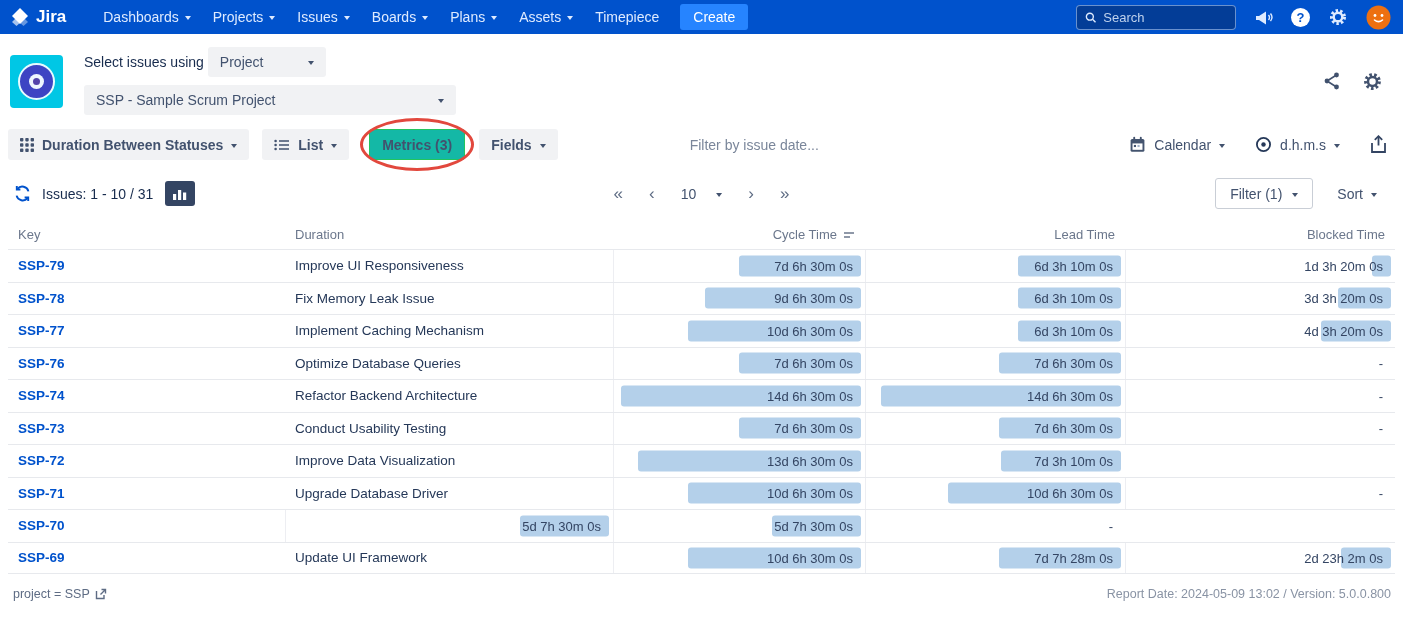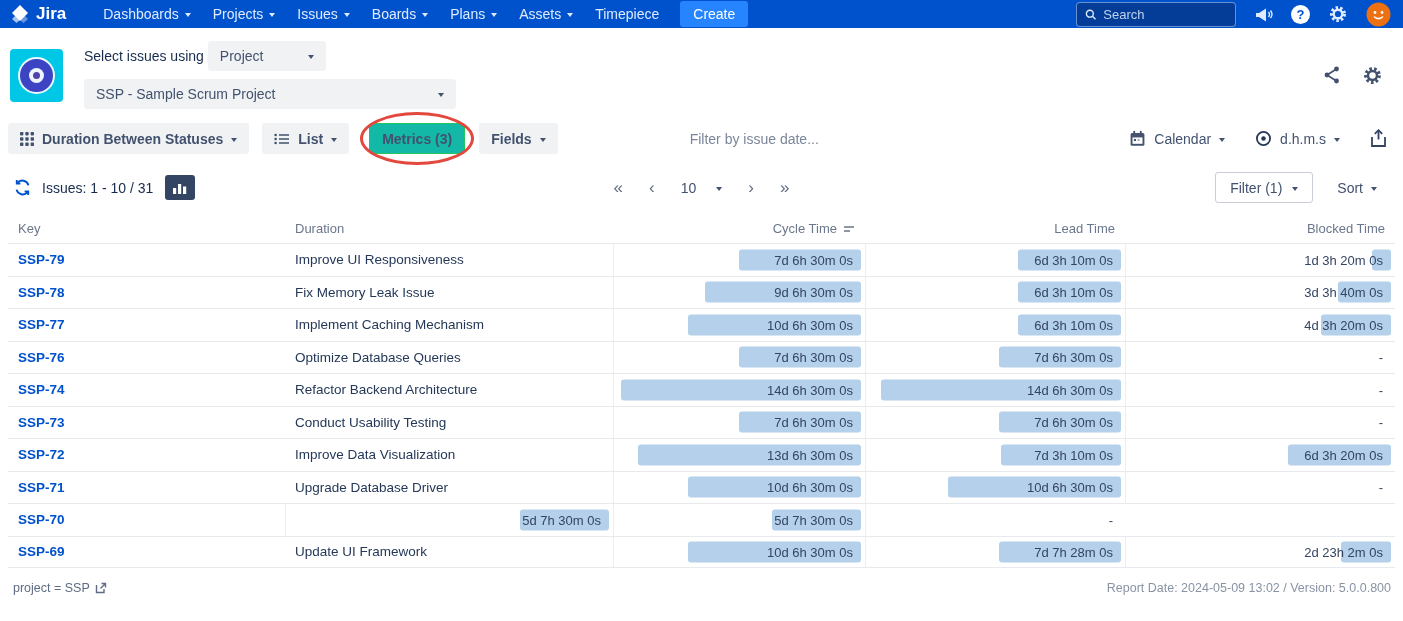--- a/index.html
+++ b/index.html
@@ -1,20 +1,20 @@
 <!DOCTYPE html>
 <html><head>
 <meta charset="utf-8">
 <style>
   * { margin:0; padding:0; box-sizing:border-box; }
   html,body { width:1403px; height:621px; overflow:hidden; background:#fff;
               font-family:"Liberation Sans", sans-serif; color:#172B4D; }
 
   
-  .topnav { height:28px; background:var(--c-nav,#0052CC); display:flex; align-items:center;
+  .topnav { height:34px; background:var(--c-nav,#0052CC); display:flex; align-items:center;
             padding:0 12px 0 10px; color:#DEEBFF; }
   .logo { display:flex; align-items:center; gap:6px; color:#fff; font-size:17px; font-weight:bold;
           margin-right:26px; }
   .nav-menu { display:flex; align-items:center; height:100%; }
   .nav-item { display:flex; align-items:center; gap:6px; padding:0 11px; height:100%;
               font-size:14px; font-weight:500; color:#DEEBFF; cursor:pointer; white-space:nowrap; }
   .chev { width:0; height:0; border-left:3.5px solid transparent; border-right:3.5px solid transparent;
           border-top:4px solid currentColor; margin-top:2px; display:inline-block; }
   .create-btn { background:var(--c-create,#2684FF); color:#fff; border:none; border-radius:3px;
                 font-size:14px; font-weight:500; padding:5px 13px; margin-left:10px; cursor:pointer;
@@ -375,21 +375,21 @@
         <div class="td dur">
           <div class="bar" style="width: 156px;"></div>
           <span class="dur-text">9d 6h 30m 0s</span>
         </div>
         <div class="td dur">
           <div class="bar" style="width: 103px;"></div>
           <span class="dur-text">6d 3h 10m 0s</span>
         </div>
         <div class="td dur">
           <div class="bar" style="width: 53px;"></div>
-          <span class="dur-text">3d 3h 40m 0s</span>
+          <span class="dur-text">3d 3h 20m 0s</span>
         </div>
       </div>
       <div class="tr">
         <div class="td key">SSP-77</div>
         <div class="td summary">Implement Caching Mechanism</div>
         <div class="td dur">
           <div class="bar" style="width: 173px;"></div>
           <span class="dur-text">10d 6h 30m 0s</span>
         </div>
         <div class="td dur">
@@ -449,24 +449,20 @@
       <div class="tr">
         <div class="td key">SSP-72</div>
         <div class="td summary">Improve Data Visualization</div>
         <div class="td dur">
           <div class="bar" style="width: 223px;"></div>
           <span class="dur-text">13d 6h 30m 0s</span>
         </div>
         <div class="td dur">
           <div class="bar" style="width: 120px;"></div>
           <span class="dur-text">7d 3h 10m 0s</span>
-        </div>
-        <div class="td dur">
-          <div class="bar" style="width: 103px;"></div>
-          <span class="dur-text">6d 3h 20m 0s</span>
         </div>
       </div>
       <div class="tr">
         <div class="td key">SSP-71</div>
         <div class="td summary">Upgrade Database Driver</div>
         <div class="td dur">
           <div class="bar" style="width: 173px;"></div>
           <span class="dur-text">10d 6h 30m 0s</span>
         </div>
         <div class="td dur">

